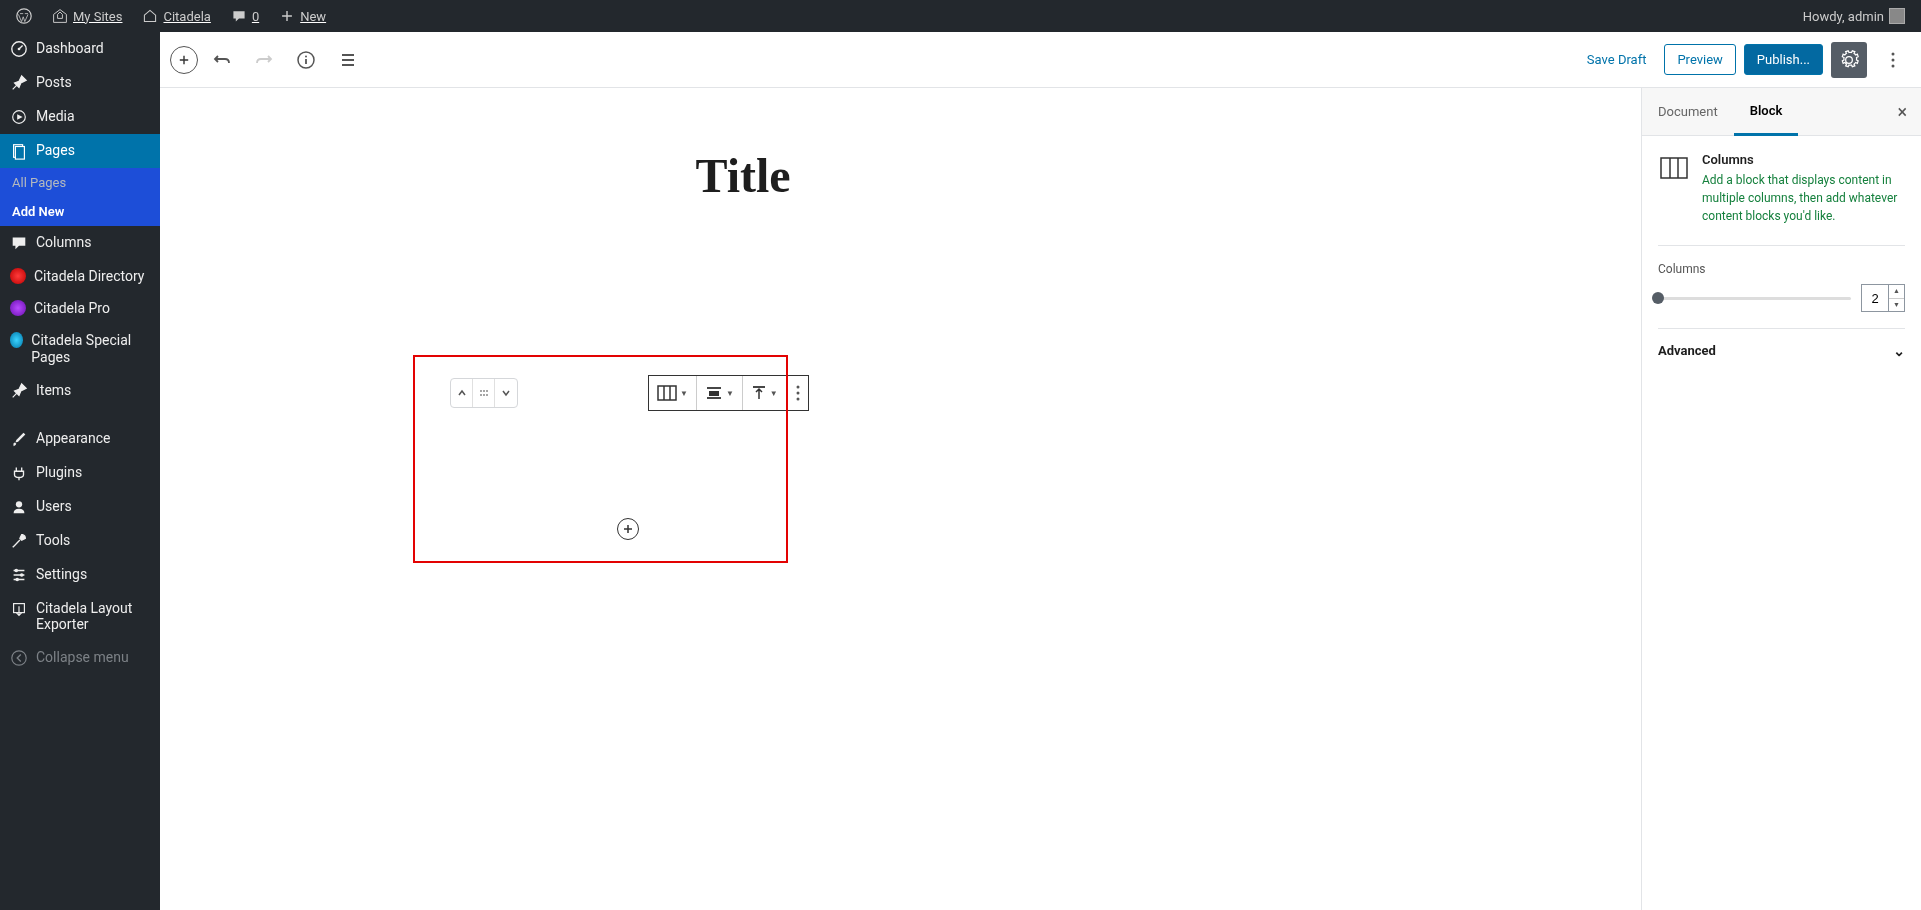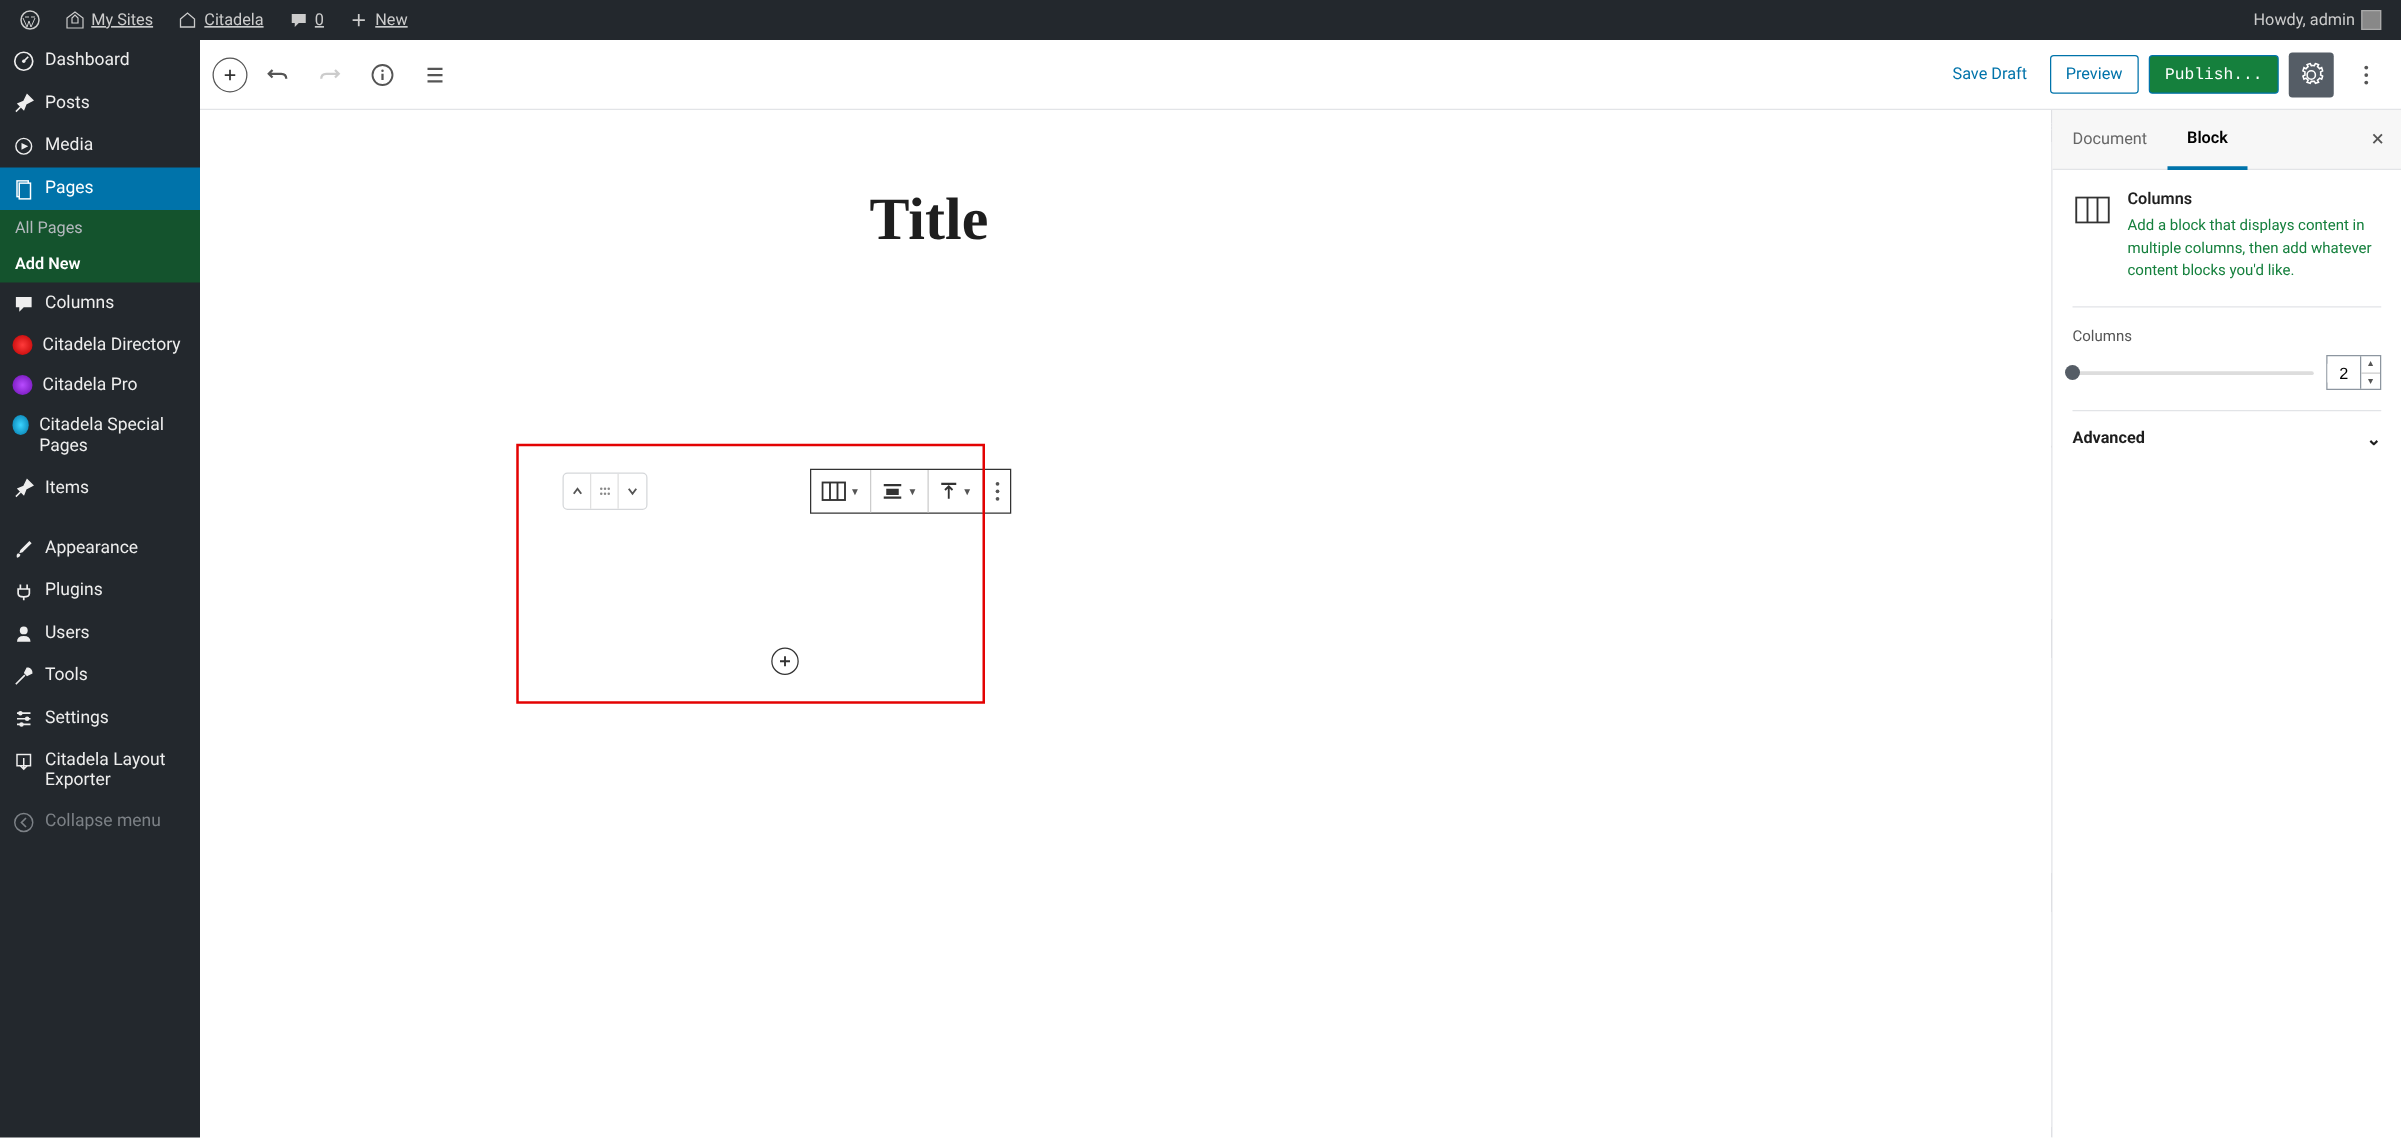--- a/index.html
+++ b/index.html
@@ -11,37 +11,37 @@
 .admin-bar .right { margin-left: auto; display: flex; align-items: center; gap: 6px; }
 .admin-bar-item { display: flex; align-items: center; gap: 5px; padding: 0 8px; height: 32px; color: #ccc; cursor: pointer; }
 .admin-bar .icon { width: 16px; height: 16px; display: inline-flex; align-items: center; justify-content: center; }
 .admin-bar .avatar { width: 16px; height: 16px; background: #888; border: 1px solid #aaa; }
 
 
 .sidebar { position: fixed; top: 32px; left: 0; bottom: 0; width: 160px; background: #23282d; color: #eee; font-size: 14px; }
 .sidebar-item { display: flex; align-items: flex-start; gap: 8px; padding: 8px 10px; color: #eee; cursor: pointer; }
 .sidebar-item.active { background: #0073aa; color: #fff; position: relative; }
 .sidebar-item.active::after { content: ''; position: absolute; right: -8px; top: 50%; transform: translateY(-50%); border: 8px solid transparent; border-right-color: #f0f0f1; }
-.sidebar-sub { background: #14532d; }
+.sidebar-sub { background: #1d4ed8; }
 .sidebar-sub-item { padding: 7px 12px; color: #b4b9be; cursor: pointer; font-size: 13px; }
 .sidebar-sub-item.active { color: #fff; font-weight: 600; }
 .sidebar .icon { width: 18px; height: 18px; display: inline-flex; align-items: center; justify-content: center; flex-shrink: 0; }
 .sidebar .dir-icon { width: 16px; height: 16px; border-radius: 50%; }
 .collapse-item { color: #7c8186; }
 
 
 .editor-topbar { position: fixed; top: 32px; left: 160px; right: 0; height: 56px; background: #fff; border-bottom: 1px solid #e2e4e7; display: flex; align-items: center; padding: 0 10px; }
 .editor-topbar .left-tools { display: flex; align-items: center; gap: 6px; }
 .editor-topbar .right-tools { margin-left: auto; display: flex; align-items: center; gap: 8px; }
 .toolbar-btn { width: 36px; height: 36px; display: flex; align-items: center; justify-content: center; cursor: pointer; border-radius: 2px; color: #555; }
 .toolbar-btn.circled { border: 1.5px solid #555; border-radius: 50%; width: 28px; height: 28px; }
 .toolbar-btn.disabled { color: #ccc; cursor: default; }
 .link-btn { color: #0073aa; padding: 0 10px; cursor: pointer; }
 .outline-btn { border: 1px solid #0073aa; color: #0073aa; padding: 7px 12px; border-radius: 3px; cursor: pointer; }
-.primary-btn { background: #15803d; color: #fff; padding: 7px 12px; border-radius: 3px; cursor: pointer; border: 1px solid #0073aa; font-family: Liberation Mono, monospace; }
+.primary-btn { background: #0369a1; color: #fff; padding: 7px 12px; border-radius: 3px; cursor: pointer; border: 1px solid #0073aa; }
 .square-btn { width: 36px; height: 36px; background: #555d66; color: #fff; display: flex; align-items: center; justify-content: center; border-radius: 3px; cursor: pointer; }
 
 
 .editor-area { position: fixed; top: 88px; left: 160px; right: 280px; bottom: 0; overflow: auto; background: #fff; }
 .editor-content { max-width: 920px; margin: 0 auto; padding: 40px 40px; }
 .page-title { font-family: Georgia, serif; font-size: 48px; font-weight: 700; margin-left: 215px; margin-top: 20px; margin-bottom: 60px; }
 
 
 .highlight-box { position: absolute; border: 2px solid #e30202; pointer-events: none; }
 

